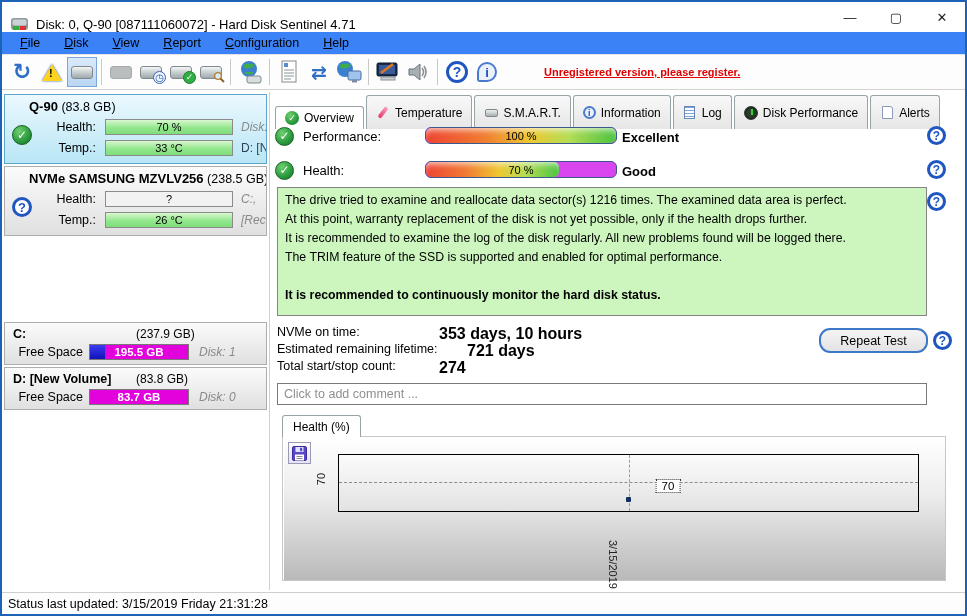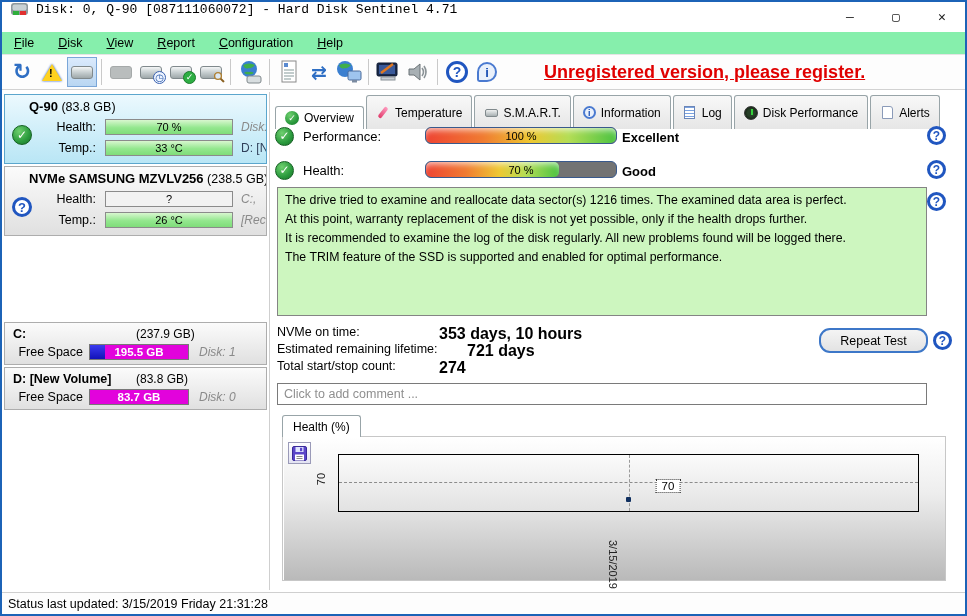--- a/index.html
+++ b/index.html
@@ -2,27 +2,27 @@
 <html><head>
 <meta charset="utf-8">
 <style>
   * { margin:0; padding:0; box-sizing:border-box; }
   html,body { background:#9a9a9a; font-family:"Liberation Sans","DejaVu Sans",sans-serif; }
   #window{
     position:relative; width:967px; height:616px; background:#fff;
     border:2px solid #1c63b7; overflow:hidden; font-size:12px; color:#000;
   }
   
-  .titlebar{height:30px; display:flex; align-items:flex-start; background:#fff; padding-left:9px;font-family:Liberation Mono, monospace;}
+  .titlebar{height:30px; display:flex; align-items:flex-end; background:#fff; padding-left:9px;}
   .app-icon{width:17px; height:15px; margin-right:8px;}
   .title-text{font-size:13px; color:#000;}
   .win-controls{margin-left:auto; display:flex; height:30px;}
   .win-btn{width:46px; display:flex; align-items:center; justify-content:center; font-size:13px; color:#222; cursor:default;}
   
-  .menubar{height:22px; display:flex; align-items:center; padding-left:0; background:#86efac;}
+  .menubar{height:22px; display:flex; align-items:center; padding-left:6px; background:#3b82f6;}
   .menu-item{display:inline-block; padding:2px 12px; font-size:12.5px;}
   .menu-item::first-letter{text-decoration:underline;}
   
   .toolbar{height:36px; display:flex; align-items:center; padding-left:5px;
     border-top:1px solid #e4e4e4; border-bottom:1px solid #d2d2d2; background:#fdfdfd;}
   .tbtn{width:30px; height:30px; display:flex; align-items:center; justify-content:center; position:relative;}
   .tsep{width:1px; height:26px; background:#c9c9c9; margin:0 4px;}
   .hdd{width:22px; height:13px; border-radius:3px; border:1px solid #80898c;
     background:linear-gradient(180deg,#f4f6f6,#c2cacc 55%,#9fa8aa); position:relative;}
   .hdd.gray{background:#b9bdbd; border-color:#a5a9a9;}
@@ -33,21 +33,21 @@
   .badge.search{background:transparent;}
   .ref-glyph{font-size:22px; font-weight:bold; color:#2f6fc4; line-height:1;}
   .sync-glyph{font-size:19px; font-weight:bold; color:#2f6fc4; line-height:1;}
   .warn-tri{width:0;height:0;border-left:10px solid transparent;border-right:10px solid transparent;
     border-bottom:17px solid #ffd21e; position:relative; filter:drop-shadow(0 0 1px #2458c8);}
   .warn-tri span{position:absolute; left:-3px; top:3px; font-size:11px; font-weight:bold; color:#000;}
   .qmark{width:22px;height:22px;border-radius:50%;border:3px solid #2056c0;background:#fff;
     color:#2056c0;font-weight:bold;font-size:14px;display:flex;align-items:center;justify-content:center;}
   .ibubble{width:20px;height:20px;border-radius:50% 50% 50% 12%;border:2px solid #4a7ad0;background:#eaf1fb;
     color:#1c50b4;font-weight:bold;font-size:13px;display:flex;align-items:center;justify-content:center;}
-  .register{margin-left:42px; color:#e00000; font-weight:bold; font-size:18px; text-decoration:underline;}
+  .register{margin-left:42px; color:#e00000; font-weight:bold; font-size:11px; text-decoration:underline;}
   
   .content{position:absolute; top:90px; bottom:24px; left:0; right:0; display:flex;}
   .sidebar{width:268px; border-right:1px solid #cfcfcf; background:#fff; padding:2px;}
   .dpanel{border:1px solid #adadad; background:linear-gradient(180deg,#fbfbfb,#e0e0e0);
     height:70px; position:relative; margin-bottom:2px;}
   .dpanel.selected{border:1px solid #5ba6cd; background:linear-gradient(180deg,#ecf9fe 0%,#d4f0fa 45%,#b9e6f5 100%);}
   .dpanel .ptitle{padding:4px 4px 2px 24px; font-size:12.5px; white-space:nowrap; overflow:hidden;}
   .dpanel .ptitle b{font-size:13px;}
   .side-icon{position:absolute; left:7px; top:30px;}
   .gcheck{width:20px;height:20px;border-radius:50%;background:radial-gradient(circle at 35% 30%,#6fd06f,#2a9a3d 60%,#187028);
@@ -88,21 +88,21 @@
   .iinfo{width:13px;height:13px;border-radius:50%;border:2px solid #4a7ad0;background:#eaf1fb;color:#1c50b4;
     font-weight:bold;font-size:9px;display:flex;align-items:center;justify-content:center;}
   .minidoc{width:11px;height:13px;background:#fff;border:1px solid #6b86b8;
     background-image:linear-gradient(#7aa2e0 1px,transparent 1px);background-size:100% 3px;background-position:0 3px;}
   .gauge{width:14px;height:14px;border-radius:50%;background:radial-gradient(circle,#284028 40%,#0a120a);border:1px solid #333;position:relative;}
   .gauge::after{content:"";position:absolute;left:6px;top:2px;width:2px;height:6px;background:#35d03c;}
   .minipage{width:11px;height:13px;background:#fff;border:1px solid #8a9ab8;border-radius:0 3px 0 0;}
   .meter-row{position:absolute; left:5px; display:flex; align-items:center; height:22px;}
   .meter-label{font-size:13px; margin-left:9px; width:115px;}
   .meter{position:absolute; left:155px; width:192px; height:17px; border:1px solid #39598c; border-radius:6px;
-    background:#737373; overflow:hidden;}
+    background:#d946ef; overflow:hidden;}
   .meter .mfill{height:100%; border-radius:5px;
     background:linear-gradient(90deg,#ee4433 0%,#f07b31 30%,#eec832 55%,#b4dd55 75%,#4cc342 100%);
     box-shadow:inset 0 5px 6px -3px rgba(255,255,255,.75);}
   .meter .mtext{position:absolute; inset:0; display:flex; align-items:center; justify-content:center; font-size:11px;}
   .rating{position:absolute; left:352px; font-size:13px; font-weight:bold;}
   .help-icon{width:19px; height:19px; border-radius:50%; border:3px solid #2056c0; background:#fff; color:#2056c0;
     font-weight:bold; font-size:12px; display:flex; align-items:center; justify-content:center;}
   .habs{position:absolute; left:657px;}
   .greenbox{position:absolute; left:7px; top:95px; width:650px; height:129px; background:#cdf6bf;
     border:1px solid #848484; padding:3px 7px; font-size:12.3px; line-height:19px; overflow:hidden;}
@@ -404,20 +404,21 @@
       </div>
       <div class="rating" style="top:72px;">Good</div>
       <div class="help-icon habs" style="top:68px;">?</div>
 
       <div class="greenbox">
         <div>The drive tried to examine and reallocate data sector(s) 1216 times. The examined data area is perfect.</div>
         <div>At this point, warranty replacement of the disk is not yet possible, only if the health drops further.</div>
         <div>It is recommended to examine the log of the disk regularly. All new problems found will be logged there.</div>
         <div>The TRIM feature of the SSD is supported and enabled for optimal performance.</div>
         <div>&nbsp;</div>
+        <div style="font-weight:bold">It is recommended to continuously monitor the hard disk status.</div>
       </div>
       <div class="help-icon habs" style="top:100px;">?</div>
 
       <div class="statrow" style="top:233px;">NVMe on time:</div>
       <div class="statval" style="top:233px;">353 days, 10 hours</div>
       <div class="statrow" style="top:250px;">Estimated remaining lifetime:</div>
       <div class="statval" style="top:250px;margin-left:28px;">721 days</div>
       <div class="statrow" style="top:267px;">Total start/stop count:</div>
       <div class="statval" style="top:267px;">274</div>
 

